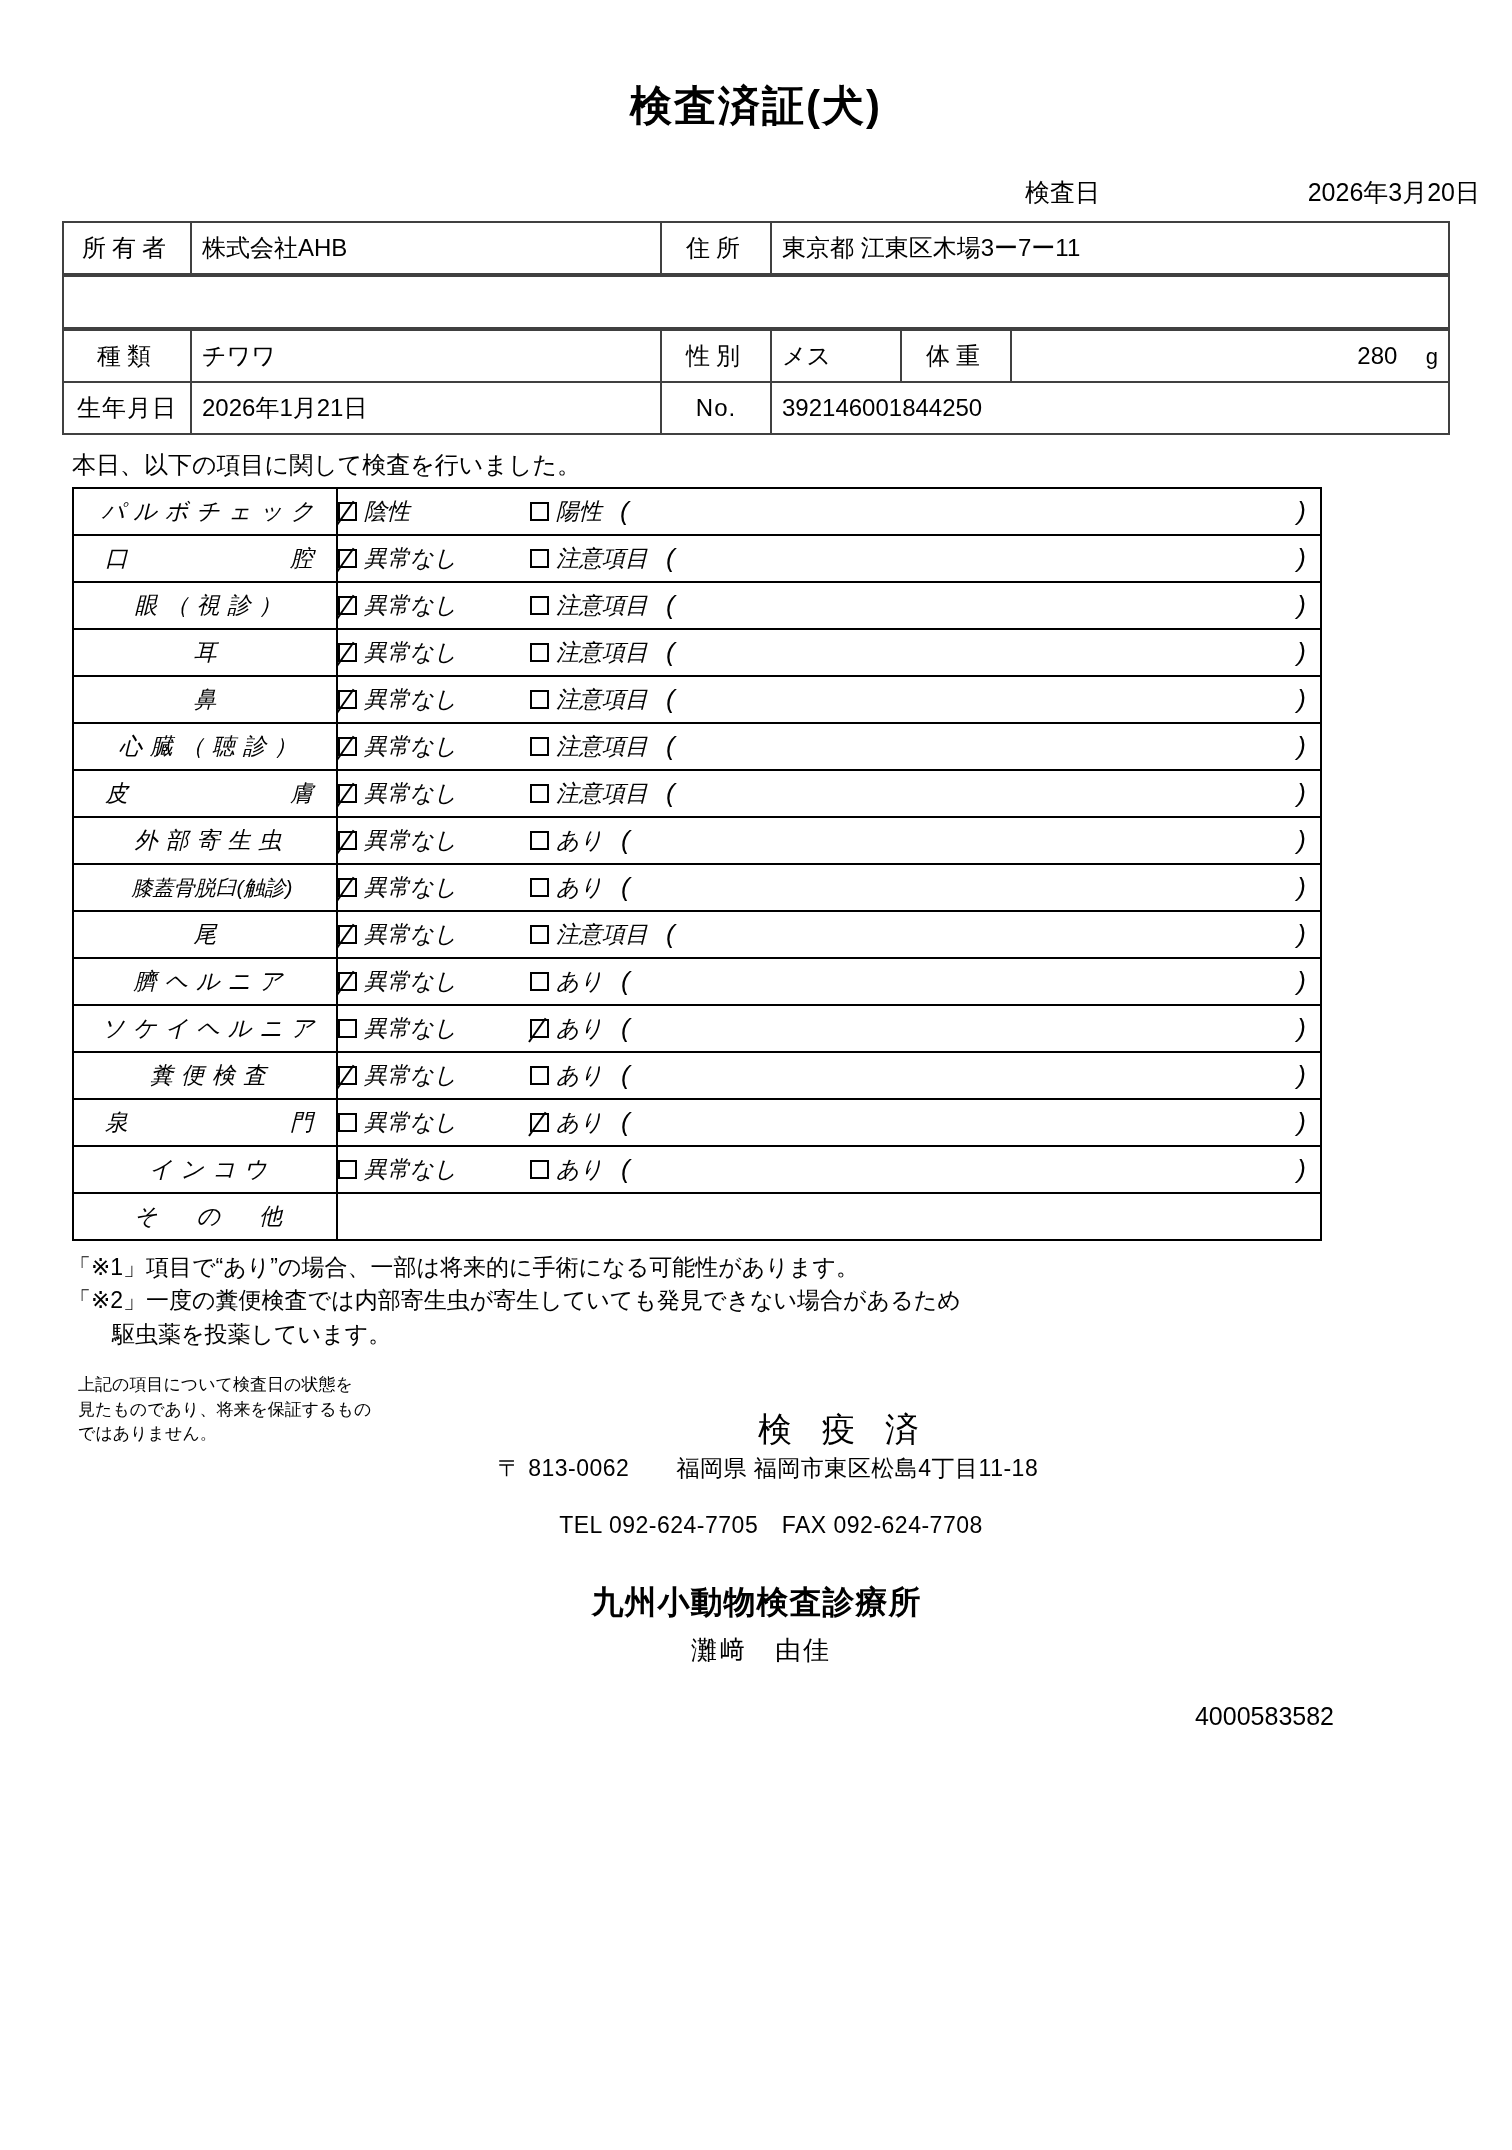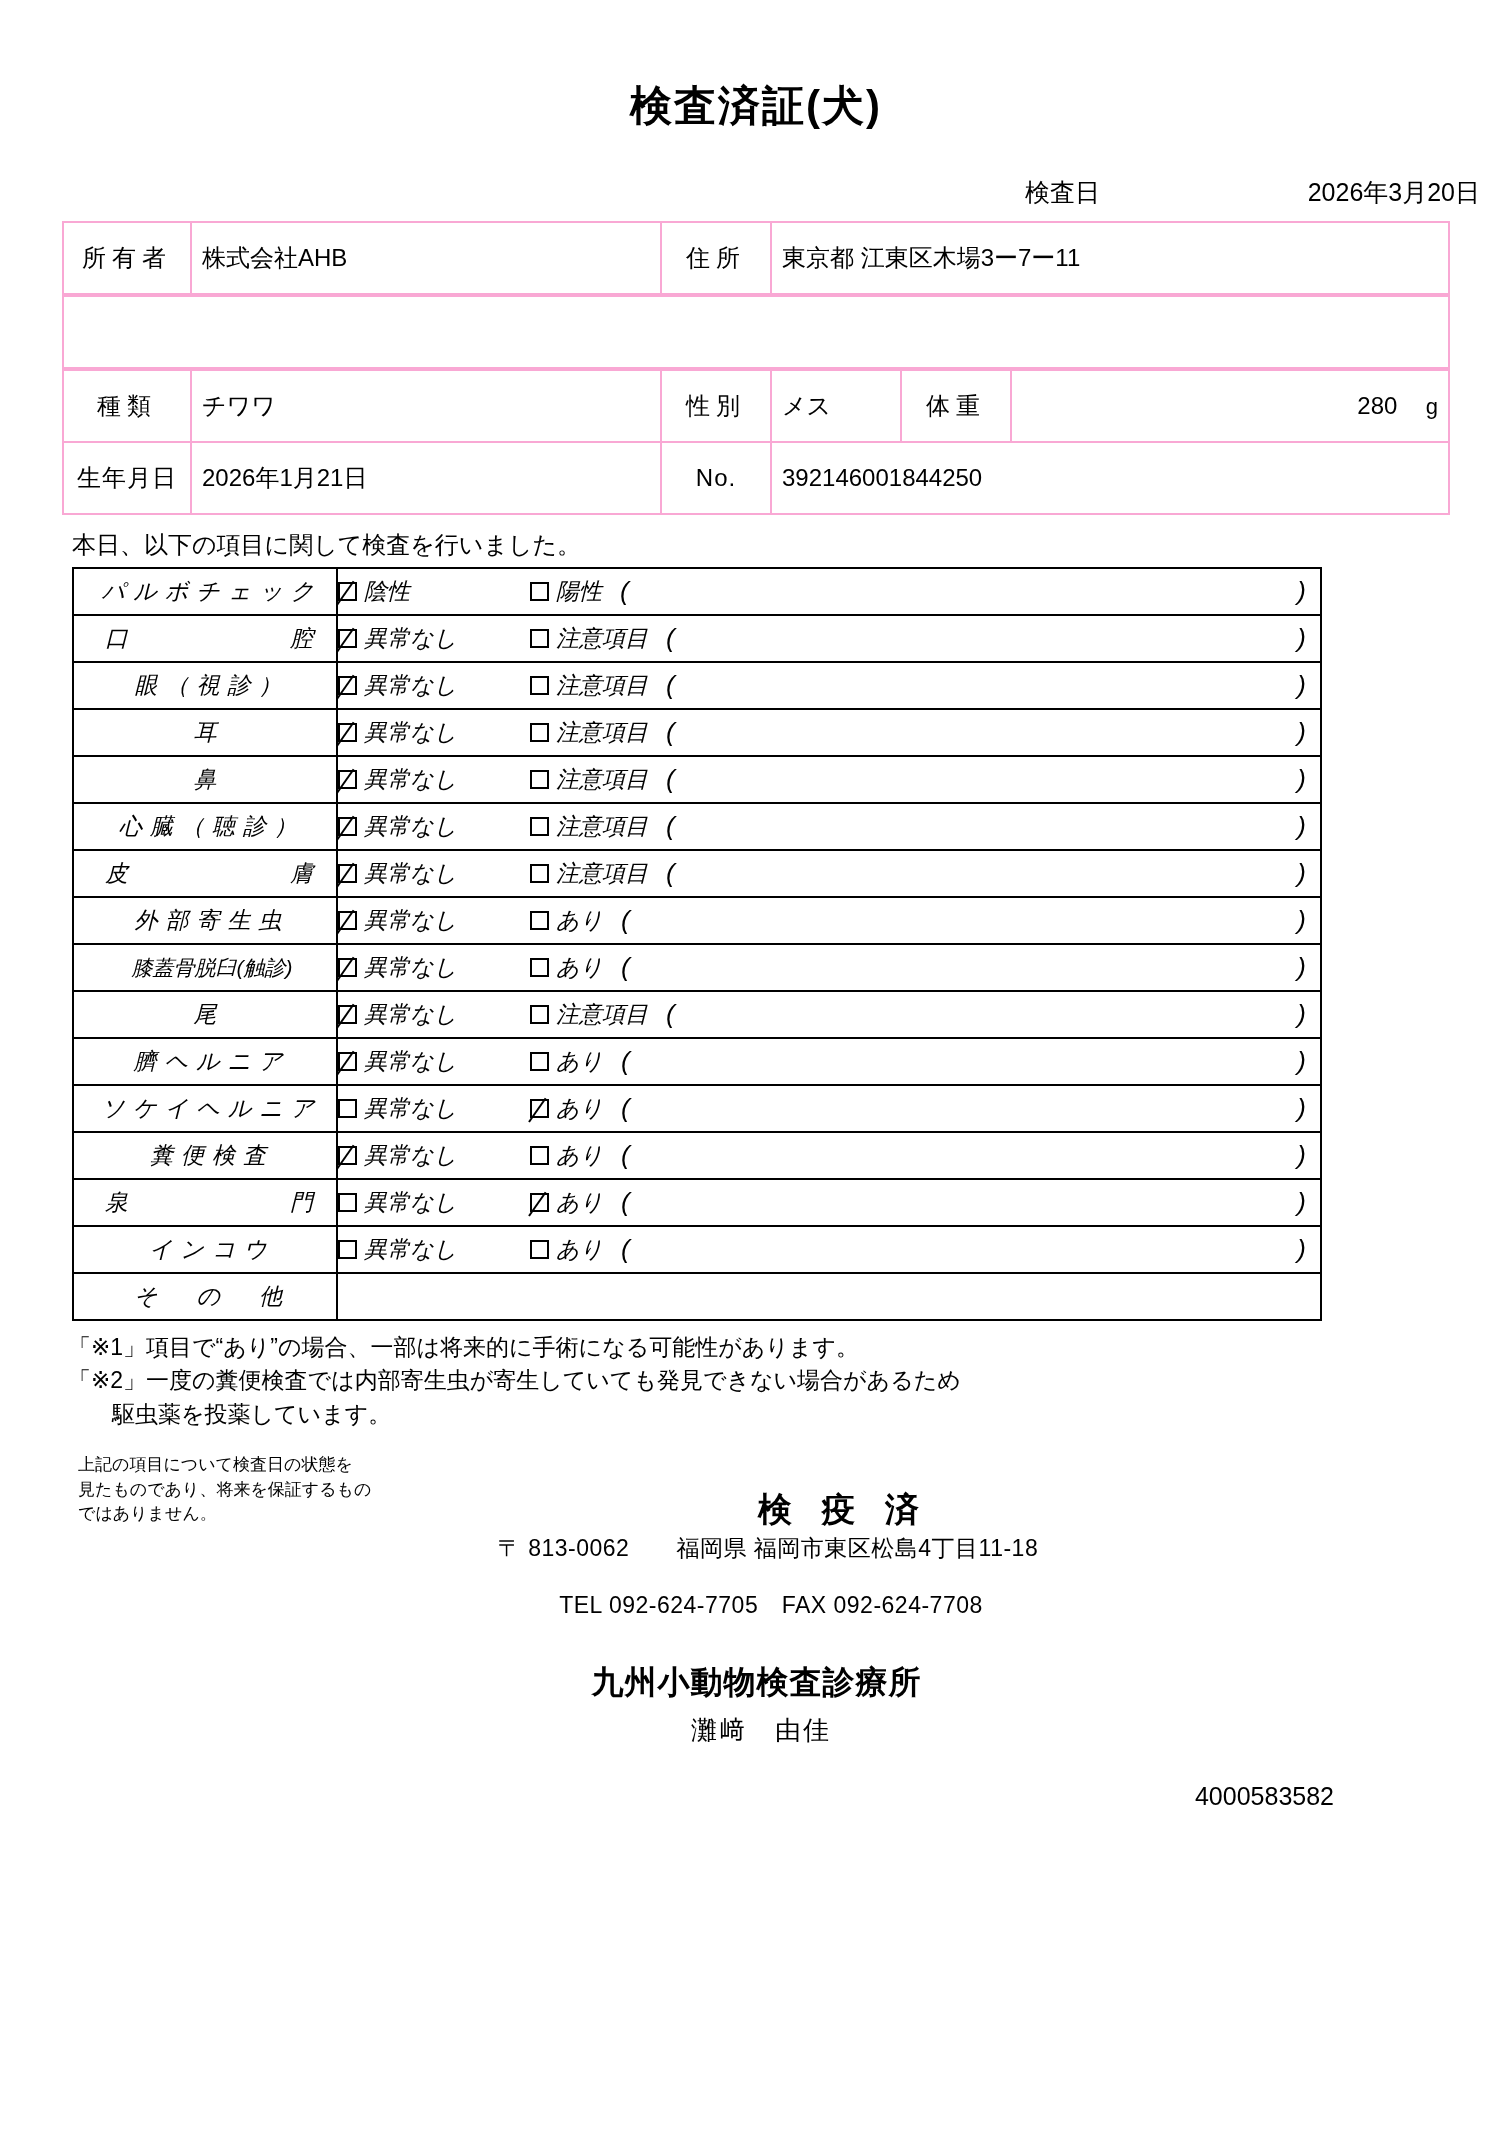--- a/index.html
+++ b/index.html
@@ -54,24 +54,24 @@
   
   .info-wrap {
     margin: 12px 62px 0 62px;
   }
   table.grid {
     border-collapse: collapse;
     width: 100%;
     table-layout: fixed;
   }
   table.grid td {
-    border: 2px solid #f9a8d4;
+    border: 2px solid #404040;
     height: 46px;
     font-size: 24px;
-    padding: 12px 10px;
+    padding: 2px 10px;
     vertical-align: middle;
     white-space: nowrap;
     overflow: hidden;
   }
   td.lbl {
     text-align: center;
     letter-spacing: 6px;
     padding-left: 14px;
     padding-right: 8px;
   }
@@ -209,21 +209,21 @@
   .statement {
     margin-left: 78px;
     font-size: 17px;
     line-height: 1.45;
     width: 560px;
   }
   .stamp {
     margin-left: 120px;
     margin-top: 34px;
     font-size: 34px;
-    font-weight: 700;
+    font-weight: 400;
     letter-spacing: 10px;
   }
 
   
   .addr-line {
     text-align: center;
     font-size: 23px;
     margin-top: 0;
     letter-spacing: 0.5px;
     padding-left: 24px;

